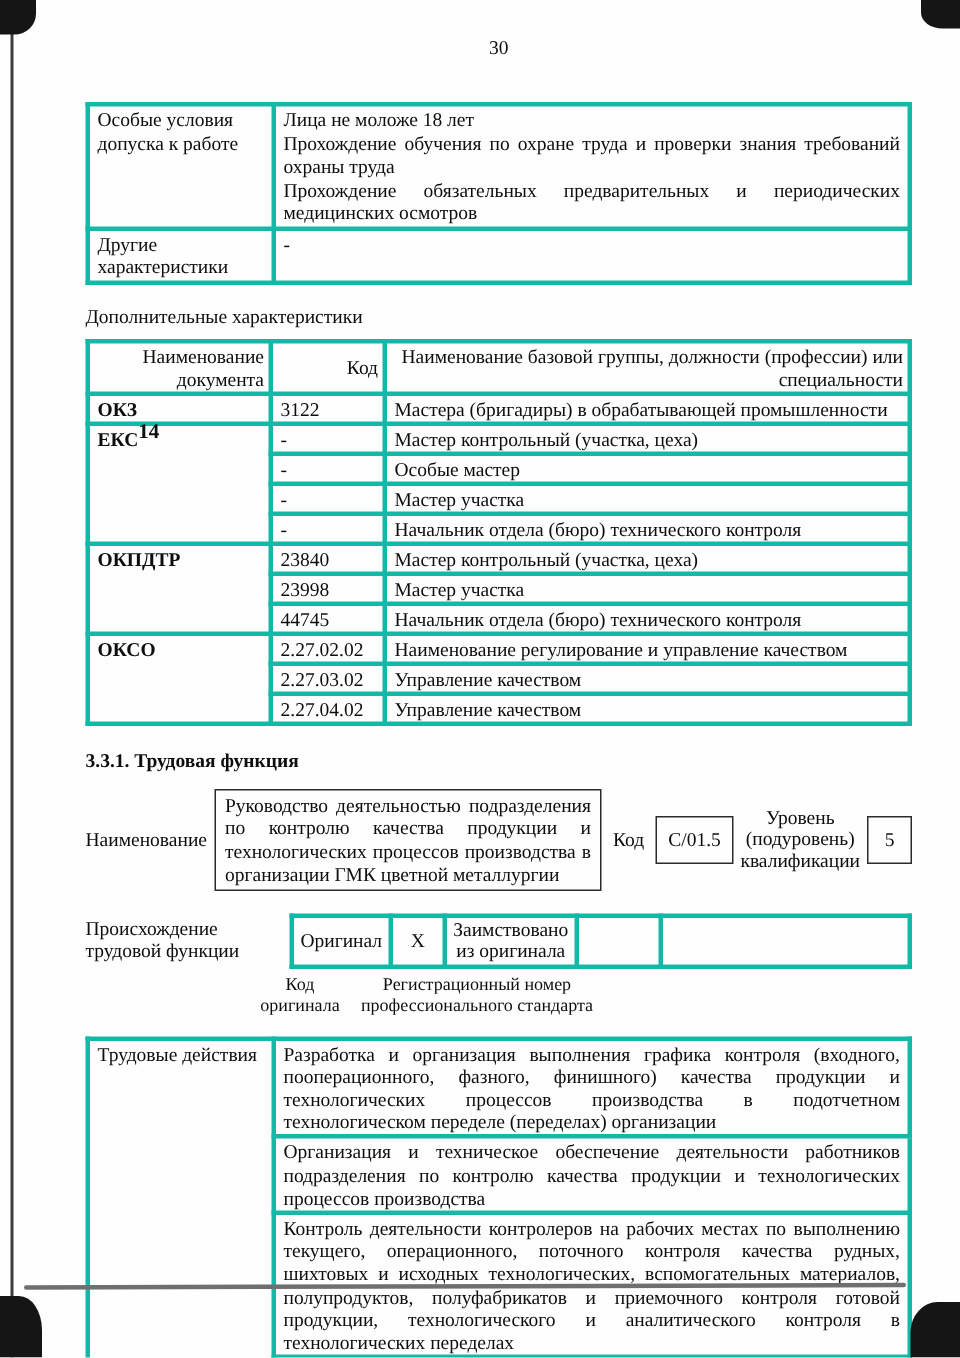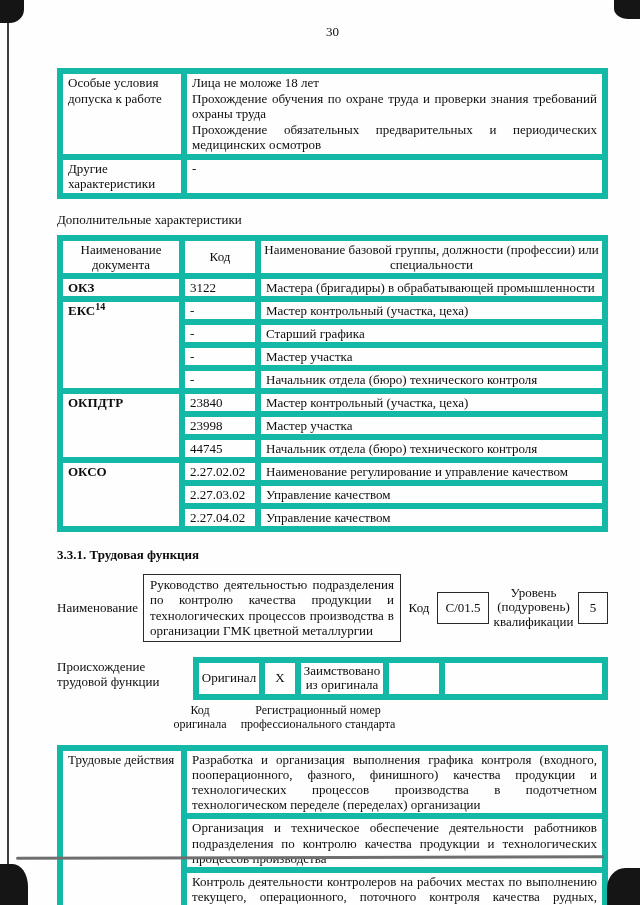--- a/index.html
+++ b/index.html
@@ -10,33 +10,33 @@
     font-size:13px;
     color:#0d0d0d;
     position:relative;
     overflow:hidden;
   }
   .page { position:absolute; left:57px; top:24px; width:551px; }
   .page-number { text-align:center; margin-bottom:28px; }
 
   table { border-collapse:collapse; width:100%; table-layout:fixed; }
   td, th {
-    border:6px solid #14b8a6;
+    border:3px solid #14b8a6;
     vertical-align:top;
     padding:1px 5px;
     line-height:15.5px;
     font-weight:normal;
     text-align:left;
   }
 
   .cond-line { text-align:justify; }
 
   .additional-heading { margin:13px 0 7px; }
 
-  .docs-table th { text-align:center; vertical-align:middle; line-height:15px; padding:1px 3px; }
+  .docs-table th { text-align:right; vertical-align:middle; line-height:15px; padding:1px 3px; }
   .docs-table td { line-height:15px; padding:1px 5px; }
   .doc-name { font-weight:bold; }
 
   .section-heading { font-weight:bold; margin:15px 0 11px; }
 
   .tf-block { display:flex; align-items:center; margin-bottom:15px; }
   .tf-name-label { width:86px; flex:none; }
   .tf-name-box { width:258px; flex:none; border:1px solid #2a2a2a; padding:2px 6px; text-align:justify; line-height:15.5px; }
   .tf-code-label { width:36px; flex:none; text-align:center; }
   .tf-code-box { width:52px; flex:none; border:1px solid #2a2a2a; text-align:center; padding:7px 2px; }
@@ -47,21 +47,21 @@
   .origin-label { width:136px; flex:none; line-height:15.5px; padding-top:2px; }
   .origin-right { flex:1; }
   .origin-table td { text-align:center; vertical-align:middle; line-height:14.5px; padding:1px 2px;font-family:Liberation Serif, serif; }
   .origin-sub { display:flex; margin-top:3px; margin-bottom:14px; }
   .sub-code { margin-left:114px; width:58px; text-align:center; font-size:12px; line-height:14px; }
   .sub-reg { width:170px; margin-left:4px; text-align:center; font-size:12px; line-height:14px; }
 
   .act-label { vertical-align:top; }
   .act-text { text-align:justify; line-height:15.2px; padding:1px 5px; }
 
-  sup { font-size:10px; vertical-align:super; line-height:0; }
+  sup { font-size:14px; vertical-align:super; line-height:0; }
 
   
   .artifact { position:absolute; background:#151515; z-index:6; }
   .a-tl { left:0; top:0; width:24px; height:23px; border-radius:0 0 60% 0; }
   .a-tr { right:0; top:0; width:26px; height:19px; border-radius:0 0 0 55%; }
   .a-bl { left:0; bottom:0; width:28px; height:41px; border-radius:0 55% 0 0; }
   .a-br { right:0; bottom:0; width:33px; height:37px; border-radius:55% 0 0 0; }
   .left-edge-line { position:absolute; left:7px; top:0; width:2px; height:100%; background:#3d3d3d; z-index:5; }
   .bottom-smudge { position:absolute; left:16px; bottom:46px; width:588px; height:3px; background:#6f6f6f; border-radius:2px; transform:rotate(-0.15deg); z-index:5; }
 </style>
@@ -112,21 +112,21 @@
       <td>3122</td>
       <td>Мастера (бригадиры) в обрабатывающей промышленности</td>
     </tr>
     <tr>
       <td class="doc-name" rowspan="4"><span>ЕКС</span><sup>14</sup></td>
       <td>-</td>
       <td>Мастер контрольный (участка, цеха)</td>
     </tr>
     <tr>
       <td>-</td>
-      <td>Старший графика</td>
+      <td>Особые мастер</td>
     </tr>
     <tr>
       <td>-</td>
       <td>Мастер участка</td>
     </tr>
     <tr>
       <td>-</td>
       <td>Начальник отдела (бюро) технического контроля</td>
     </tr>
     <tr>

